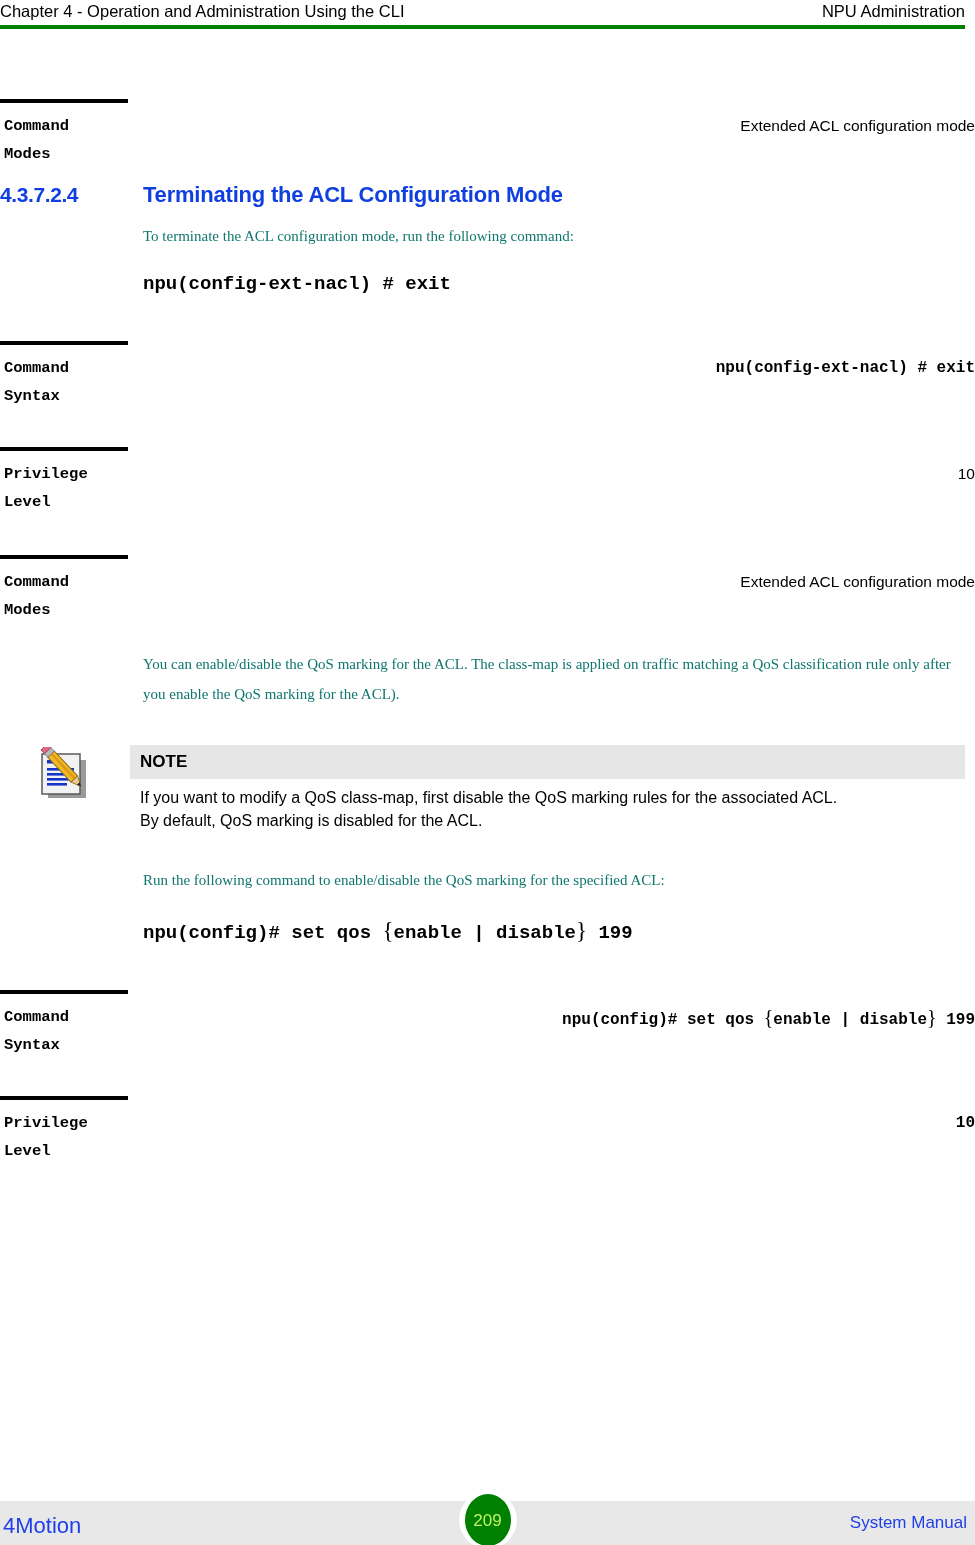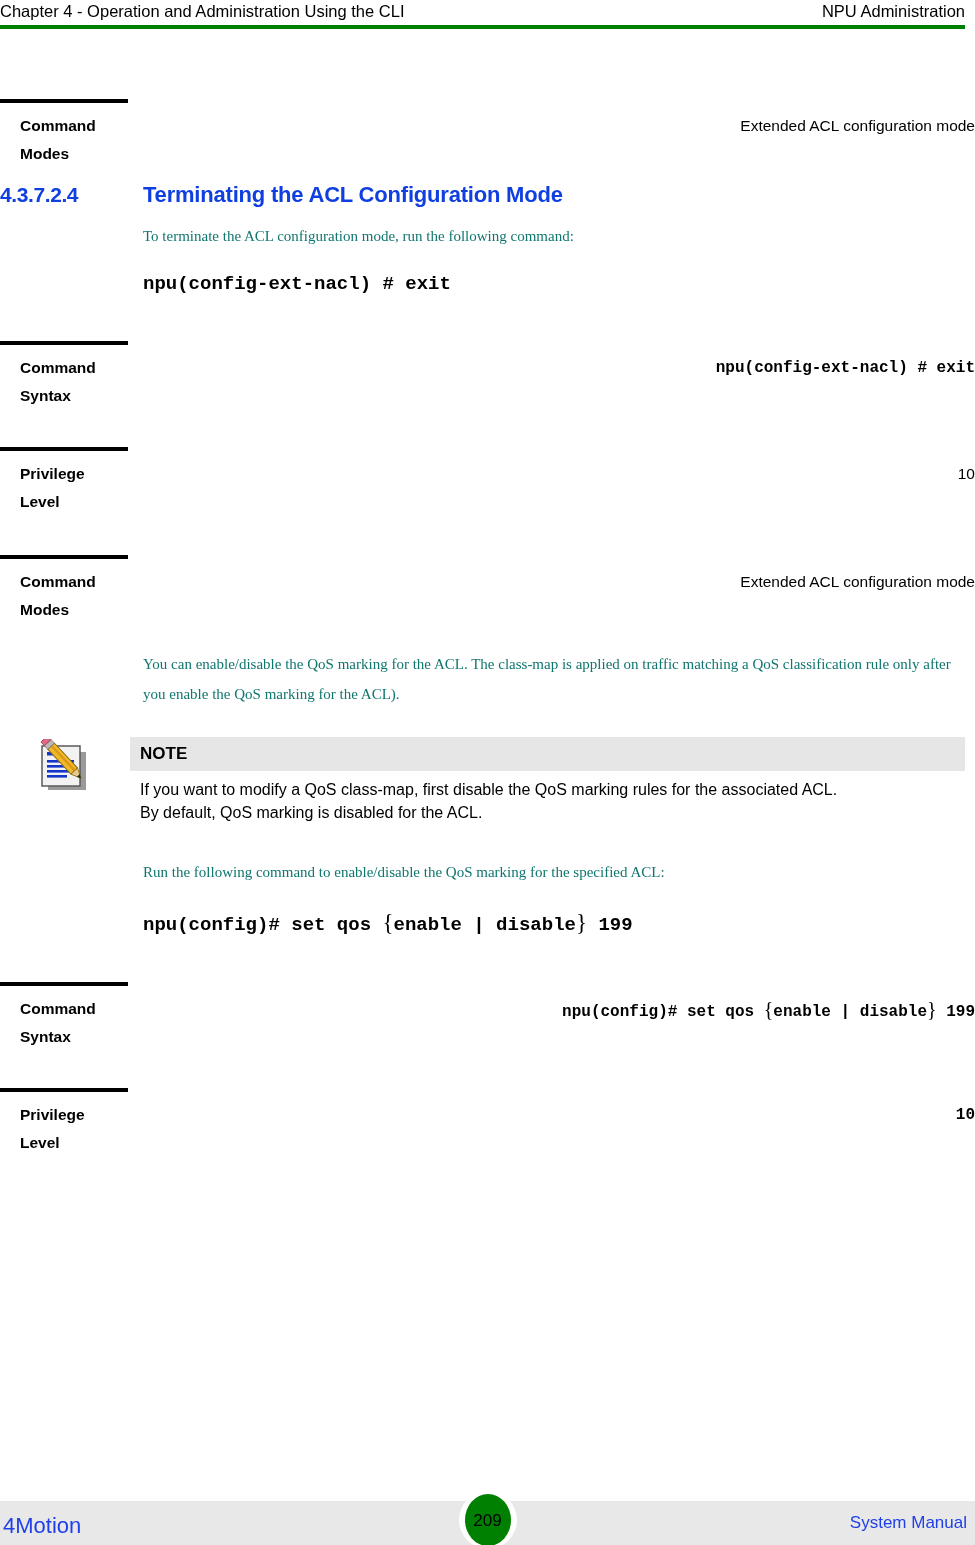--- a/index.html
+++ b/index.html
@@ -67,22 +67,22 @@
     left: 0;
     top: 0;
     width: 128px;
     height: 4px;
     background: #000000;
   }
   .defblock .dkey {
     width: 143px;
     box-sizing: border-box;
     padding-top: 13px;
-    padding-left: 20px;
-    font-family: Liberation Sans, sans-serif;
+    padding-left: 4px;
+    font-family: Liberation Mono, monospace;
     font-weight: bold;
     font-size: 15.5px;
     line-height: 28px;
     color: #000000;
   }
   .defblock .dval {
     padding-top: 13px;
     font-family: "Liberation Sans", sans-serif;
     font-size: 15.5px;
     line-height: 28px;
@@ -239,21 +239,21 @@
     height: 52px;
     border-radius: 50%;
     background: #008000;
     display: flex;
     align-items: center;
     justify-content: center;
   }
   .page-badge .pnum {
     font-family: "Liberation Sans", sans-serif;
     font-size: 17px;
-    color: #000000;
+    color: #bef264;
     line-height: 1;
   }
 </style>
 </head>
 <body>
 
 <div class="page-header">
   <span class="hdr-text">Chapter 4 - Operation and Administration Using the CLI</span>
   <span class="hdr-text">NPU Administration</span>
 </div>
@@ -298,21 +298,21 @@
     <div class="dkey">
       <div>Command</div>
       <div>Modes</div>
     </div>
     <div class="dval">Extended ACL configuration mode</div>
   </div>
 
 
   <div class="para indent" style="margin-top:14px;width:825px;">You can enable/disable the QoS marking for the ACL. The class-map is applied on traffic matching a QoS classification rule only after you enable the QoS marking for the ACL).</div>
 
-  <div class="note-wrap" style="margin-top:28px;">
+  <div class="note-wrap" style="margin-top:36px;">
     <div class="note-icon">
       <svg viewBox="0 0 62 62" width="62" height="62" xmlns="http://www.w3.org/2000/svg">
 
         <rect x="16" y="13" width="38" height="38" fill="#9a9a9a"></rect>
 
         <rect x="10" y="7" width="38" height="40" fill="#f2f2f2" stroke="#5a5a5a" stroke-width="1.5"></rect>
 
         <rect x="15" y="13" width="12" height="3.5" fill="#1436c8"></rect>
         <rect x="15" y="21" width="27" height="2.6" fill="#1436c8"></rect>
         <rect x="15" y="26" width="27" height="2.6" fill="#1436c8"></rect>

